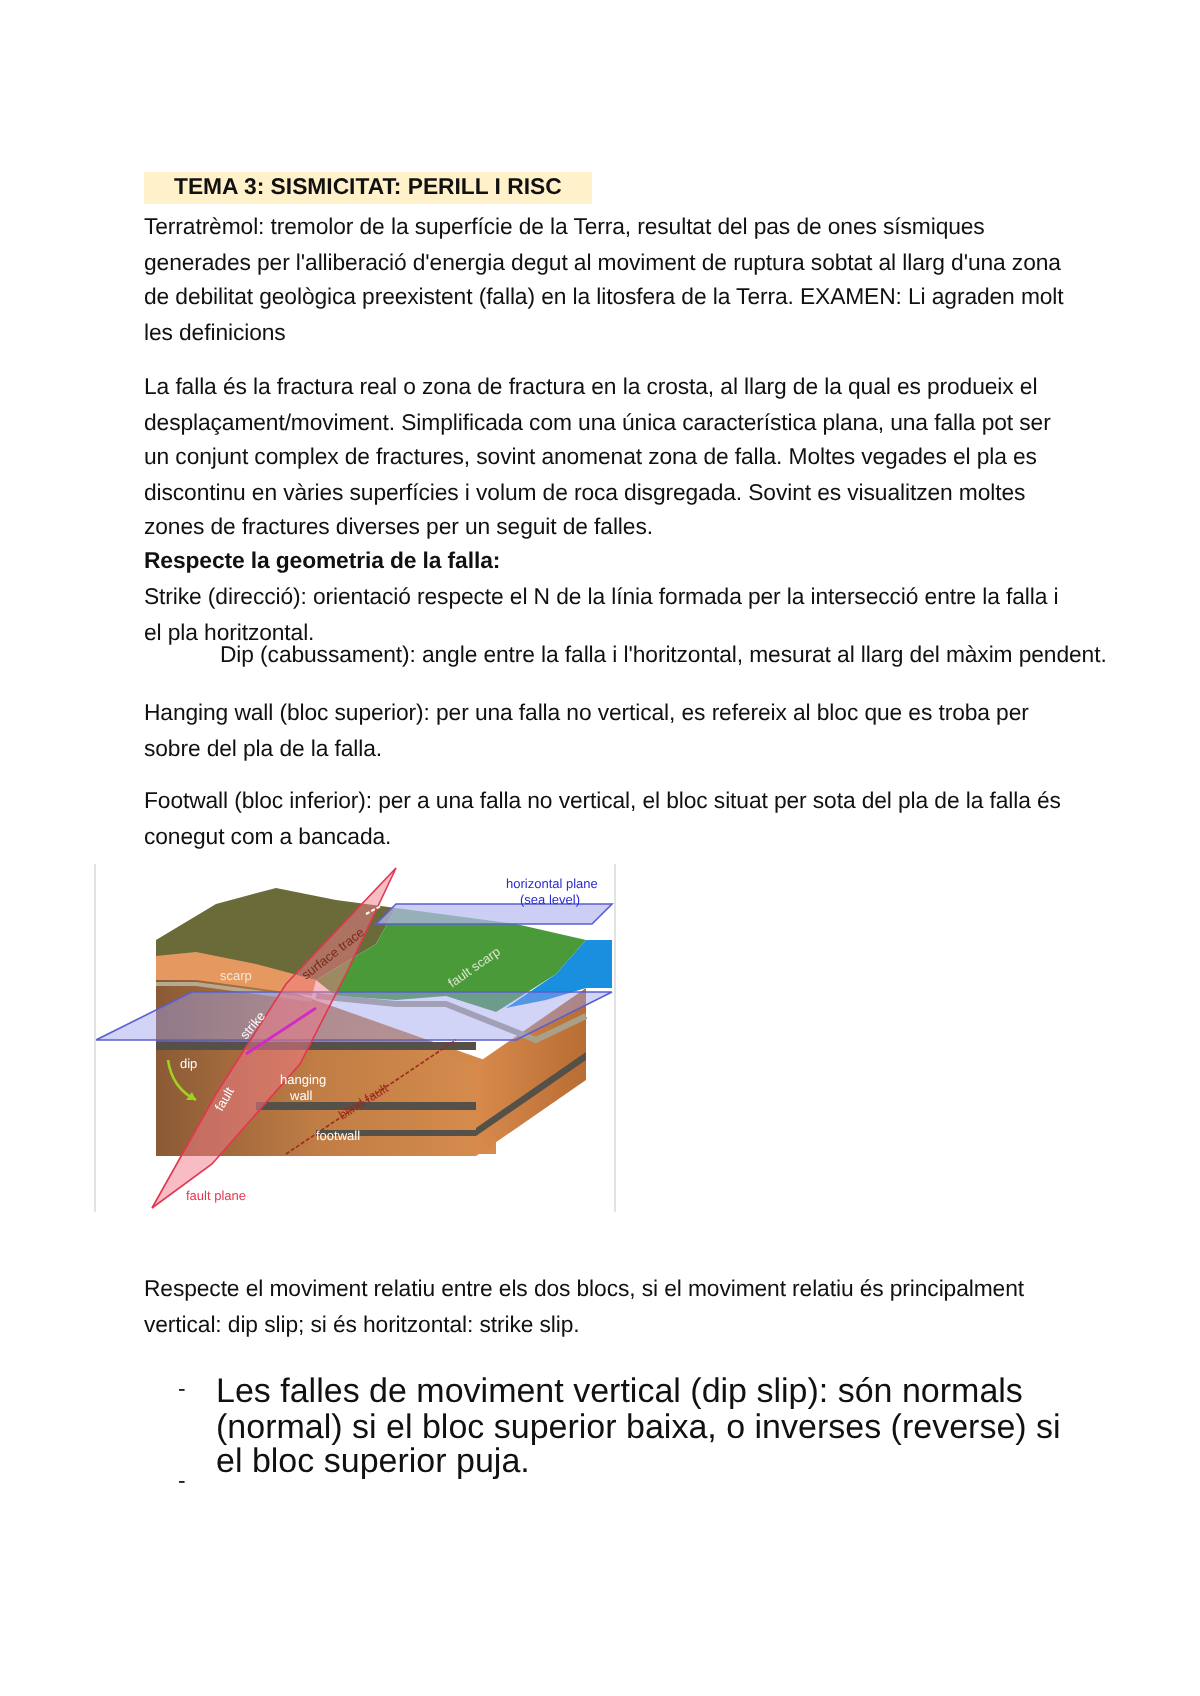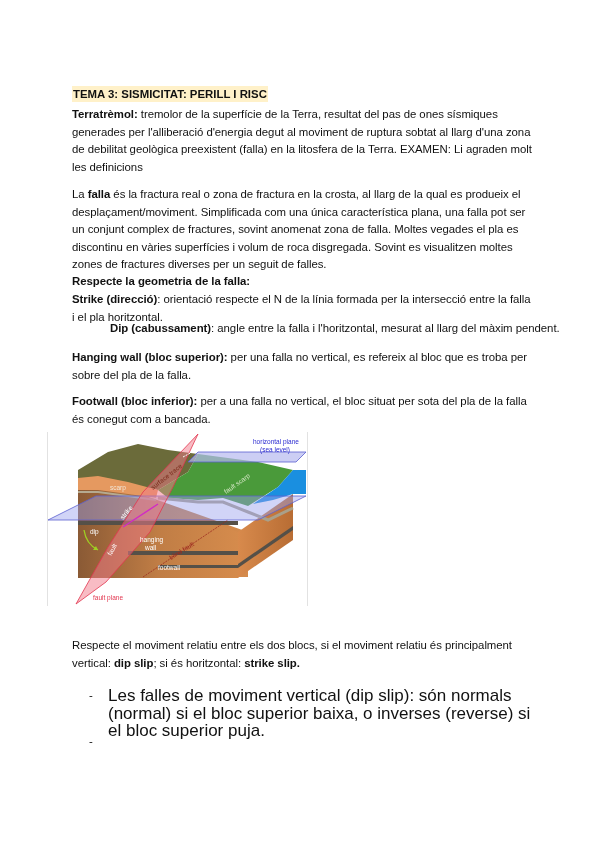--- a/index.html
+++ b/index.html
@@ -1,22 +1,22 @@
 <!DOCTYPE html>
 <html><head>
 <meta charset="utf-8">
 <style>
   html, body { margin: 0; padding: 0; background: #ffffff; }
   body { width: 600px; height: 848px; position: relative; overflow: hidden;
          font-family: "Liberation Sans", sans-serif; color: #111; }
   .page { position: absolute; left: 0; top: 0; width: 600px; height: 848px; }
   .txt { position: absolute; left: 72px; width: 462px; font-size: 11.4px; line-height: 17.6px; letter-spacing: -0.05px; }
   .title { position: absolute; left: 72px; top: 86px; font-size: 11.4px; font-weight: bold;
-           background: #fff1c9; padding: 0 1px; line-height: 16px; }
-  b { font-weight: bold; }
+           background: #fff1c9; padding: 0 15px; line-height: 16px; }
+  b { font-weight: normal; }
   .figure { position: absolute; left: 47px; top: 432px; width: 259px; height: 174px;
             border-left: 1px solid #e2e2e2; border-right: 1px solid #e2e2e2; background:#fff; }
   .figure svg { display: block; }
   .bullet { position: absolute; left: 89px; font-size: 11.4px; line-height: 17.6px; }
   .btext { position: absolute; left: 108px; width: 430px; font-size: 17px; line-height: 17.6px; }
   .lbl { font-family: "Liberation Sans", sans-serif; font-size: 6.5px; }
 </style>
 </head>
 <body>
 

